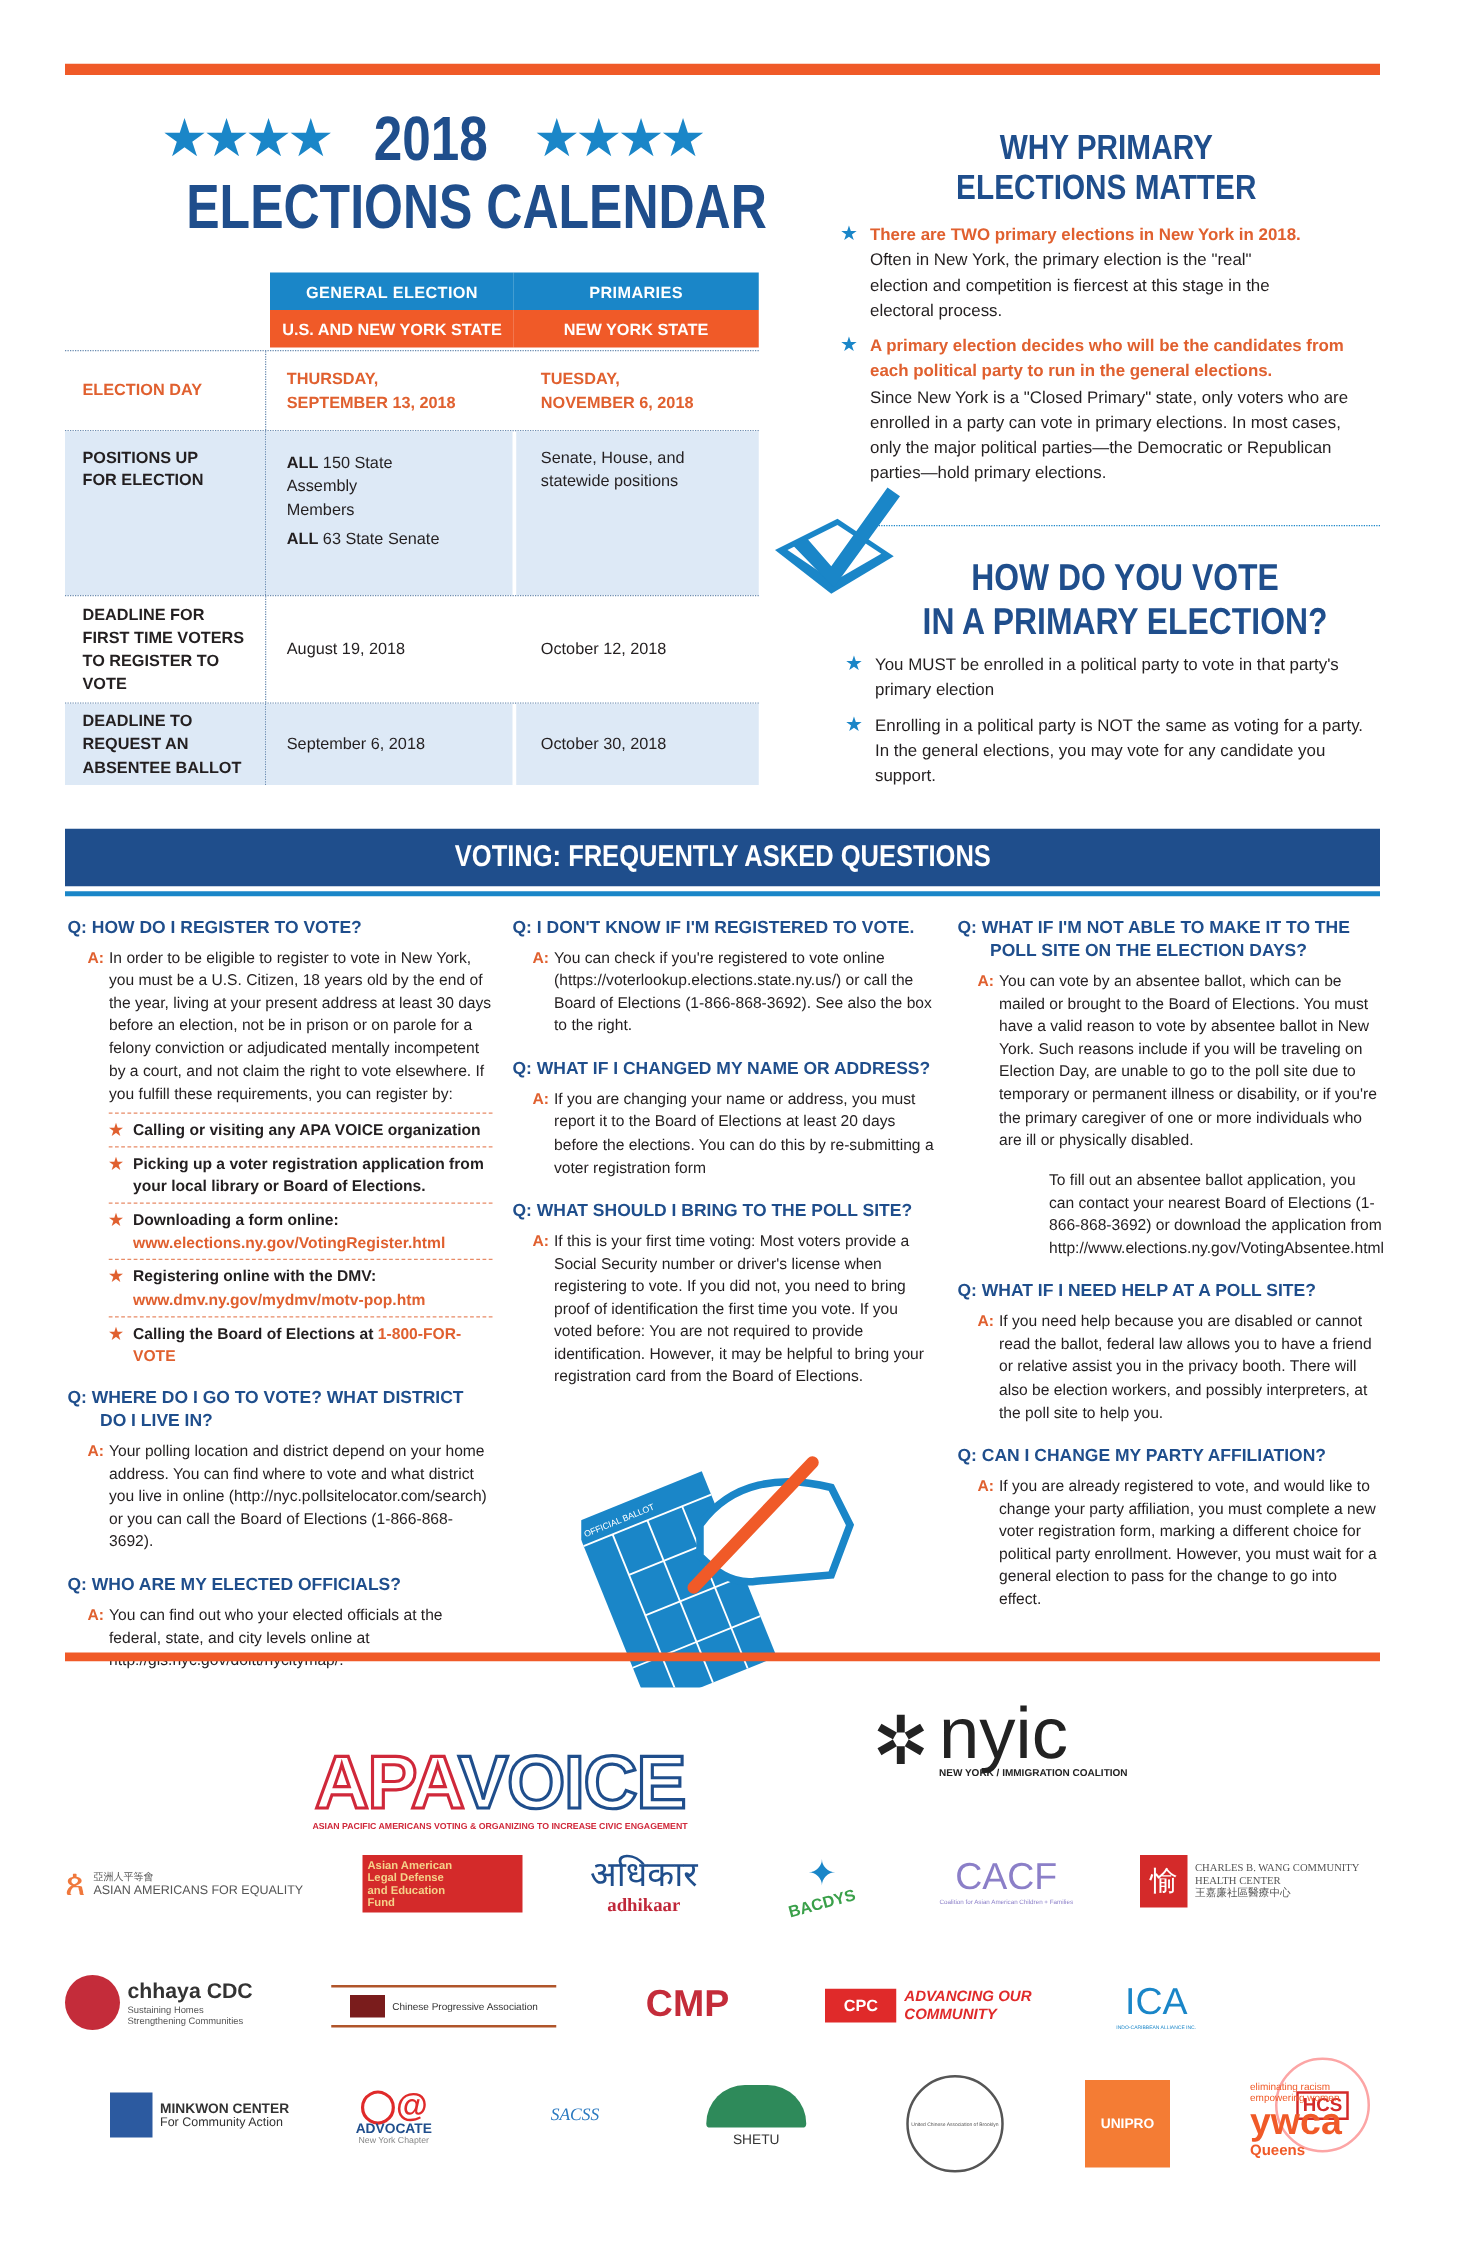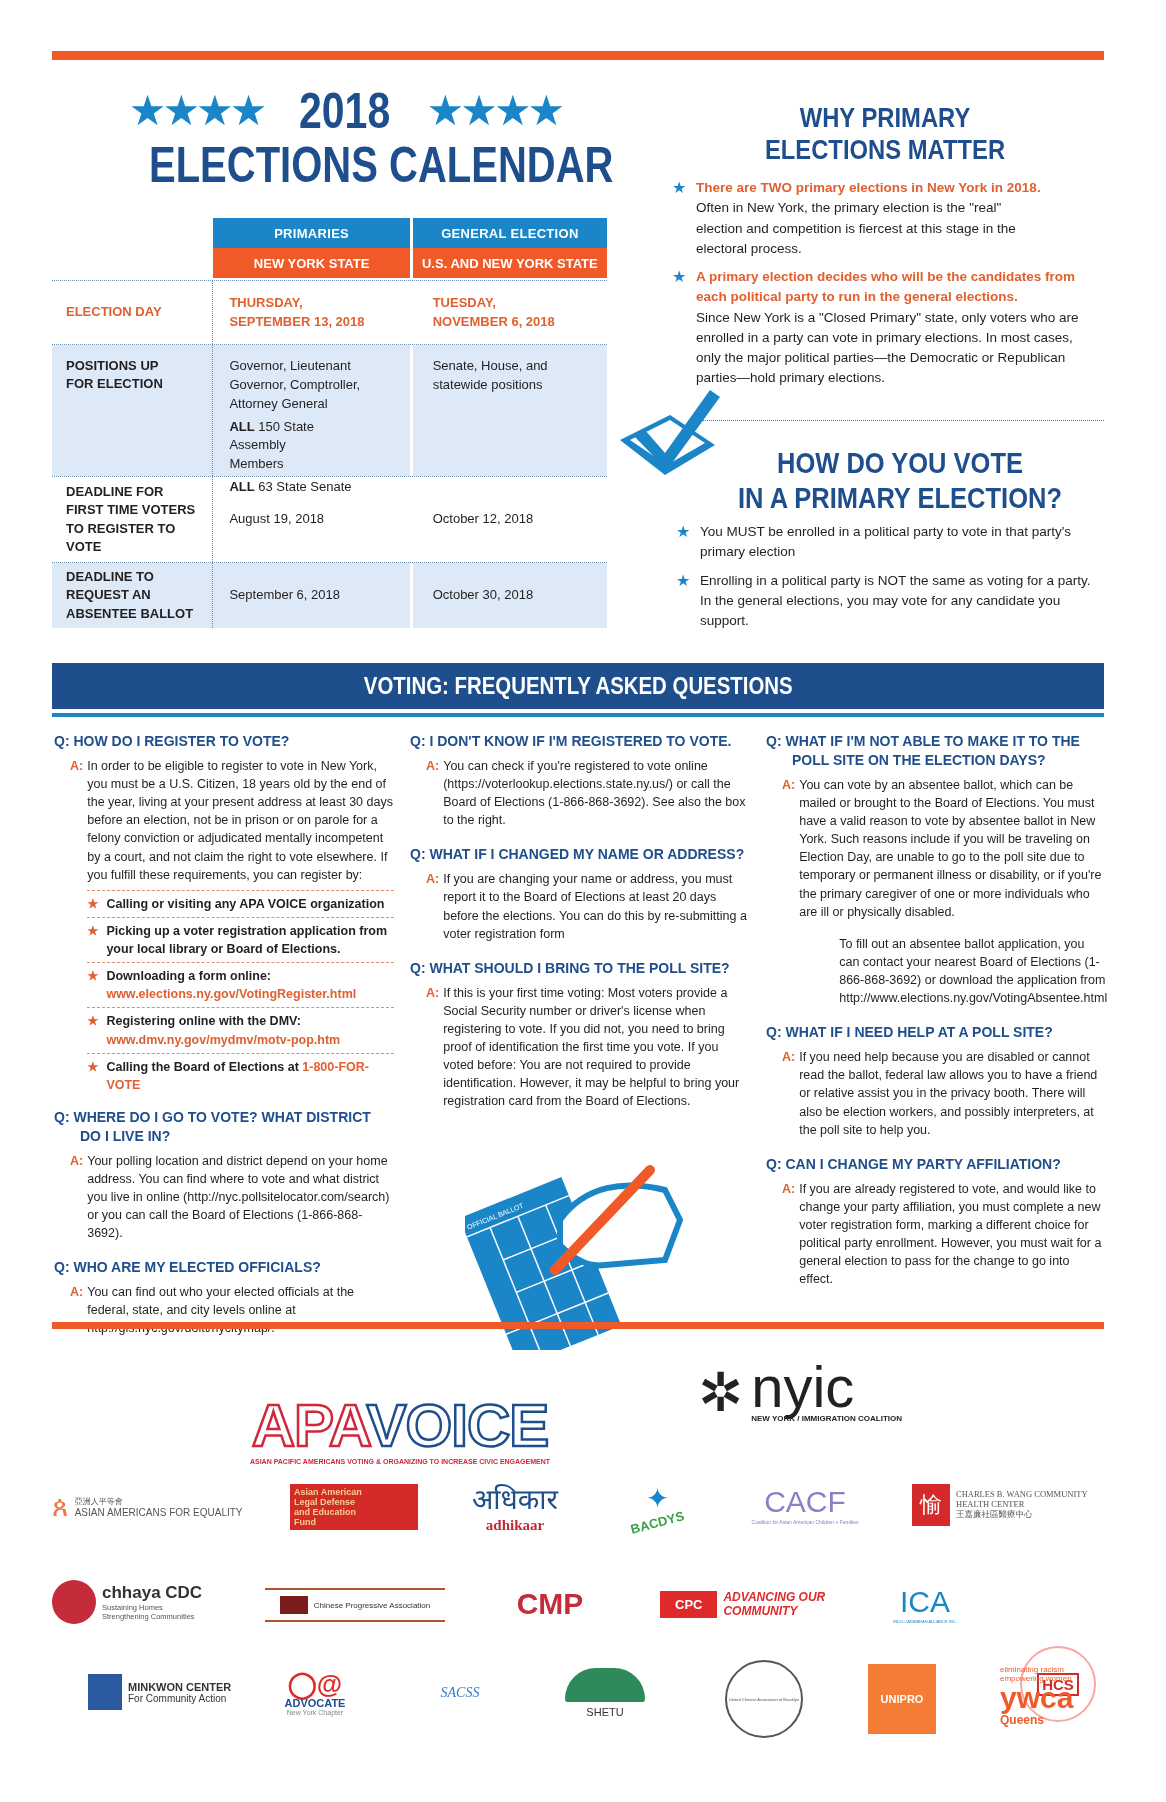--- a/index.html
+++ b/index.html
@@ -76,28 +76,28 @@
     <span class="stars">★★★★</span>
     <span class="title-year">2018</span>
     <span class="stars">★★★★</span>
   </div>
   <div class="title-main">ELECTIONS CALENDAR</div>
 </div>
 
 <div class="cal">
   <div class="cal-row head" style="height:62px;">
     <div class="cal-c0"></div>
+    <div class="hcell" style="width:195px;margin-left:3px;">
+      <div class="hblue">GENERAL ELECTION</div>
+      <div class="horange">U.S. AND NEW YORK STATE</div>
+    </div>
     <div class="hcell" style="width:197px;">
       <div class="hblue">PRIMARIES</div>
       <div class="horange">NEW YORK STATE</div>
     </div>
-    <div class="hcell" style="width:195px;margin-left:3px;">
-      <div class="hblue">GENERAL ELECTION</div>
-      <div class="horange">U.S. AND NEW YORK STATE</div>
-    </div>
   </div>
 
   <div class="cal-row" style="height:64px;">
     <div class="cal-c0">
         <span class="lbl orange">ELECTION DAY</span>
       </div>
     <div class="cal-c1">
       <span class="date-orange">THURSDAY,</span>
       <span class="date-orange">SEPTEMBER 13, 2018</span>
     </div>
@@ -105,21 +105,20 @@
       <span class="date-orange">TUESDAY,</span>
       <span class="date-orange">NOVEMBER 6, 2018</span>
     </div>
   </div>
 
   <div class="cal-row" style="height:132px;">
     <div class="cal-c0 shade" style="align-items:flex-start;padding-top:12px;">
         <span class="lbl" style="width:120px;">POSITIONS UP FOR ELECTION</span>
       </div>
     <div class="cal-c1 shade" style="justify-content:flex-start;padding-top:12px;">
-      <span class="cell-txt">Governor, Lieutenant Governor, Comptroller, Attorney General</span>
       <span class="cell-txt cell-gap" style="width:110px;"><b>ALL</b><span> 150 State Assembly Members</span></span>
       <span class="cell-txt cell-gap"><b>ALL</b><span> 63 State Senate</span></span>
     </div>
     <div class="cal-c2 shade" style="justify-content:flex-start;padding-top:12px;">
       <span class="cell-txt" style="width:120px;">Senate, House, and statewide positions</span>
     </div>
   </div>
 
   <div class="cal-row" style="height:86px;">
     <div class="cal-c0">

